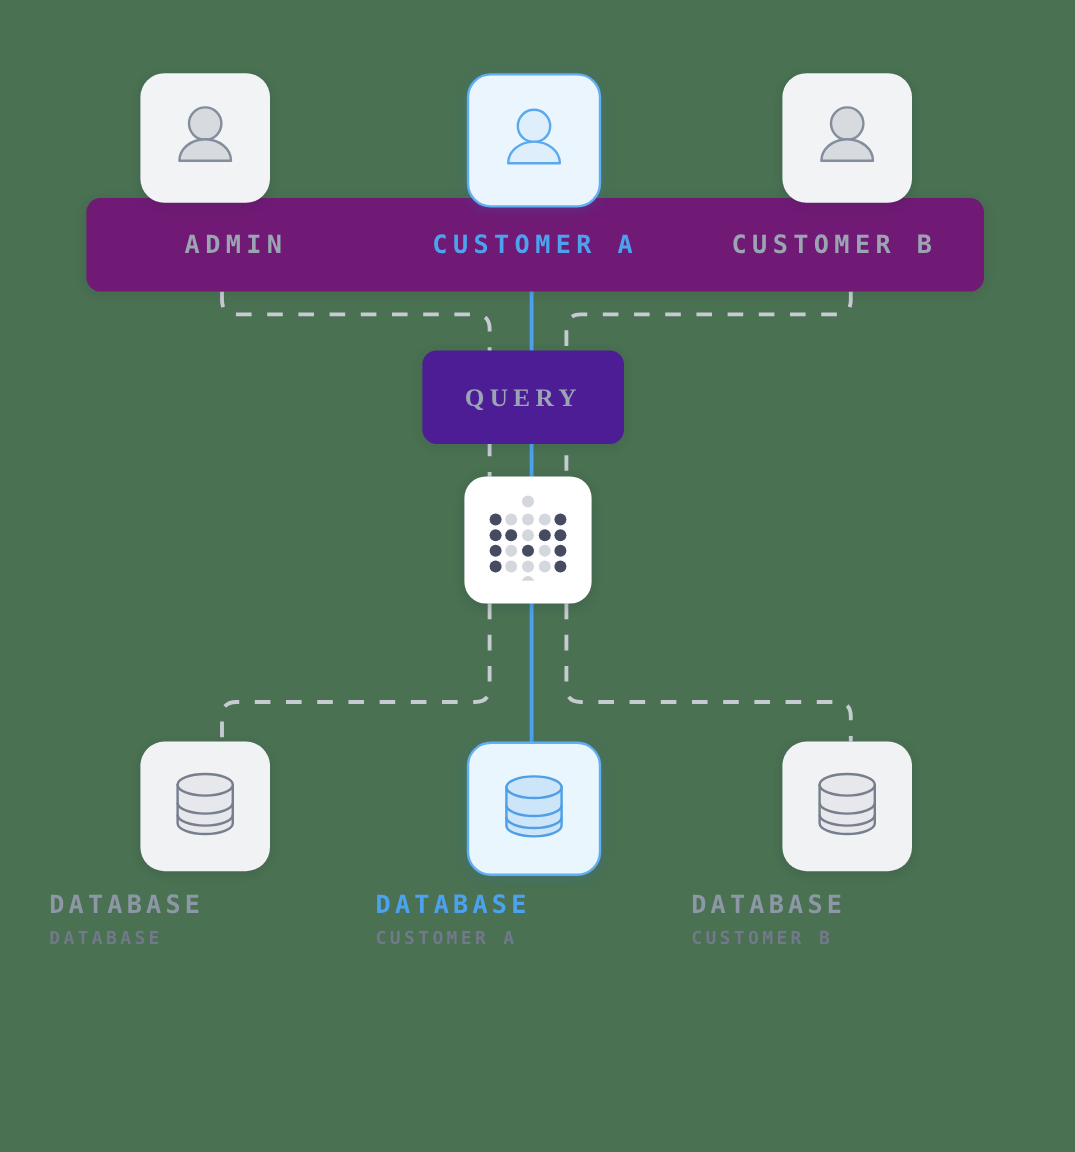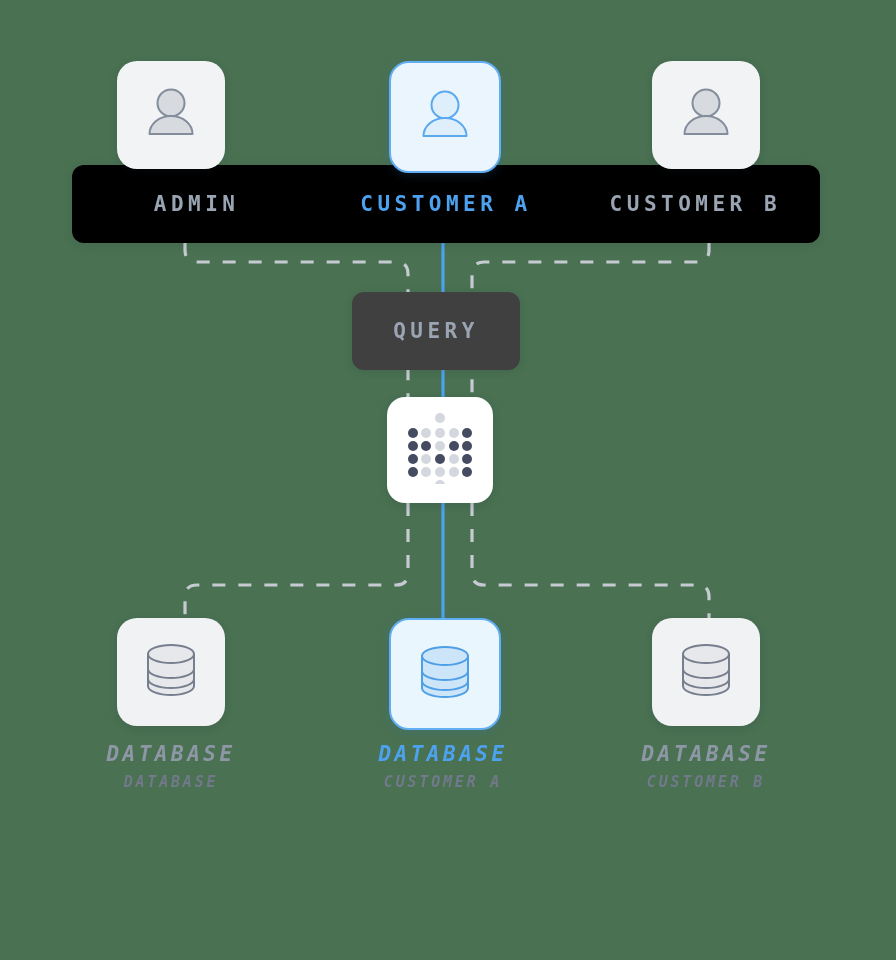--- a/index.html
+++ b/index.html
@@ -29,21 +29,21 @@
     pointer-events: none;
   }
 
   
   .label-band {
     position: absolute;
     left: 72px;
     top: 165px;
     width: 748px;
     height: 78px;
-    background: #000000;
+    background: #701a75;
     border-radius: 12px;
     box-shadow: 0 2px 10px rgba(30,45,60,0.13);
     display: flex;
     align-items: center;
   }
   .band-cell {
     flex: 1 1 0;
     text-align: center;
     font-size: 21px;
     font-weight: bold;
@@ -70,30 +70,31 @@
     box-shadow: 0 2px 10px rgba(40,120,190,0.22);
   }
 
   
   .query-box {
     position: absolute;
     left: 352px;
     top: 292px;
     width: 168px;
     height: 78px;
-    background: #404040;
+    background: #4c1d95;
     border-radius: 12px;
     box-shadow: 0 2px 10px rgba(30,45,60,0.12);
     display: flex;
     align-items: center;
     justify-content: center;
     font-size: 21px;
     font-weight: bold;
     letter-spacing: 4.5px;
     color: #9aa4b2;
+    font-family: Liberation Serif, serif;
   }
 
   
   .router {
     position: absolute;
     left: 387px;
     top: 397px;
     width: 106px;
     height: 106px;
     border-radius: 18px;
@@ -119,22 +120,21 @@
   .db-tile.accent {
     background: #eaf6fe;
     border: 2px solid #62aef2;
     box-shadow: 0 2px 10px rgba(40,120,190,0.22);
   }
 
   
   .db-caption {
     position: absolute;
     width: 260px;
-    text-align: center;
-    font-style: italic;
+    text-align: left;
   }
   .db-caption .title {
     font-size: 21px;
     font-weight: bold;
     letter-spacing: 3.5px;
     color: #8d97a6;
     display: block;
   }
   .db-caption .title.accent { color: #4da2f0; }
   .db-caption .subtitle {

